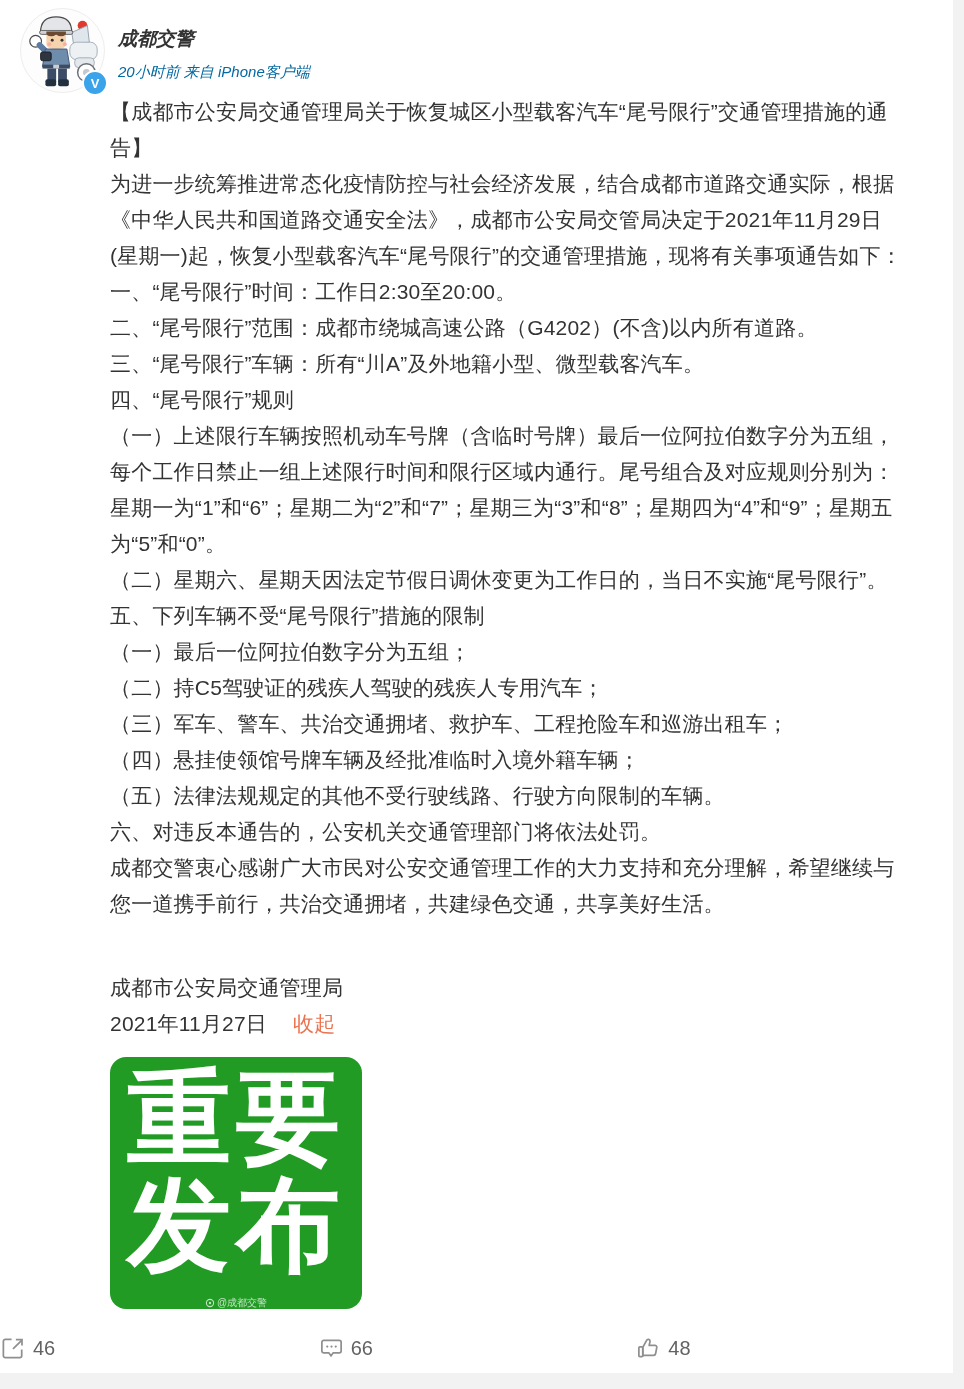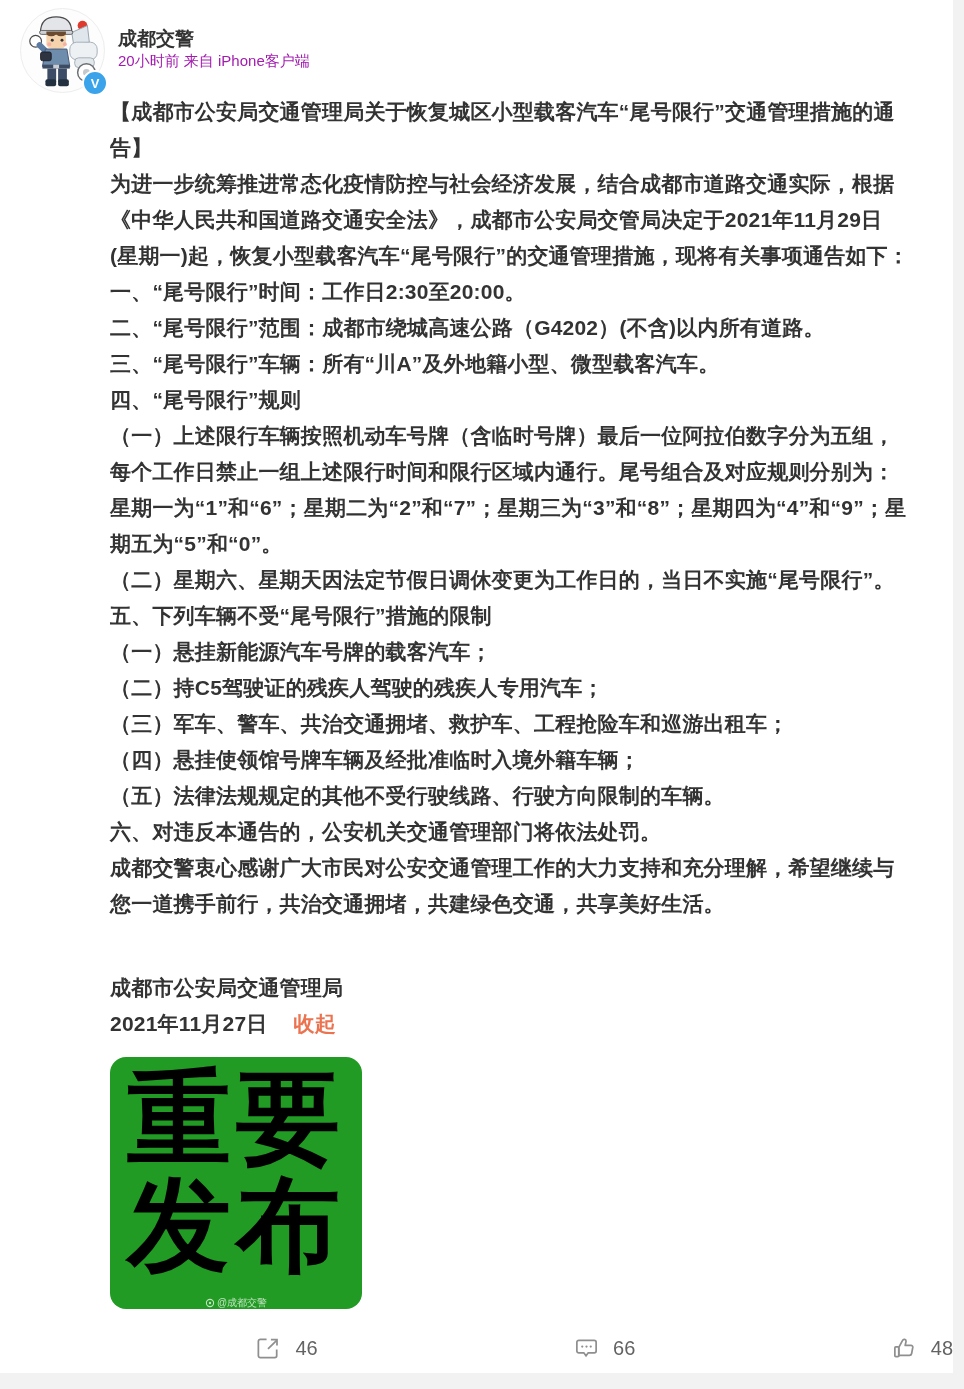--- a/index.html
+++ b/index.html
@@ -13,48 +13,48 @@
   
   .header { position:relative; height:93px; }
   .avatar-wrap { position:absolute; left:20px; top:8px; width:85px; height:85px; cursor:pointer; }
   .avatar-circle { width:85px; height:85px; border-radius:50%; overflow:hidden; background:#fdfdfd; border:1px solid #ededed; box-sizing:border-box; }
   .badge {
     position:absolute; right:-3px; bottom:-3px; width:22px; height:22px;
     background:#3aa3e9; border:2px solid #ffffff; border-radius:50%;
     color:#fff; font-size:13px; font-weight:bold;
     display:flex; align-items:center; justify-content:center;
   }
-  .header-text { padding:26px 0 0 118px; }
+  .header-text { padding:26px 0 0 118px;font-style:italic; }
   .name { font-size:19px; font-weight:bold; color:#333333; cursor:pointer; width:max-content; }
-  .meta { font-size:15px; color:#a21caf; }
+  .meta { margin-top:11px; font-size:15px; color:#0369a1; }
 
   
   .content { margin-left:110px; width:800px; padding-top:1px; font-size:21px; line-height:36px; color:#333333; letter-spacing:0.2px; }
-  .content p { margin:0; word-break:break-all;font-weight:bold; }
+  .content p { margin:0; word-break:break-all; }
   .content p.sig { margin-top:48px; }
   .collapse { color:#eb7350; cursor:pointer; text-decoration:none; margin-left:26px; }
 
   
   .green-image {
     position:relative; margin:15px 0 0 110px; width:252px; height:252px;
     background:#219b23; border-radius:16px; overflow:hidden; cursor:pointer;
   }
   .gi-text {
-    padding-top:8px; text-align:center; color:#000000; font-weight:900;
+    padding-top:8px; text-align:center; color:#ffffff; font-weight:900;
     font-size:104px; line-height:107px; letter-spacing:5px;
   }
   .wm {
     position:absolute; left:0; bottom:0; width:100%; text-align:center;
     color:rgba(255,255,255,0.72); font-size:10px; line-height:12px;
   }
   .wm svg { vertical-align:-2px; margin-right:2px; }
 
   
   .actions { display:flex; width:953px; margin-top:17px; height:44px; }
-  .action { flex:1; display:flex; align-items:center; justify-content:flex-end; gap:13px; cursor:pointer; }
+  .action { flex:1; display:flex; align-items:center; justify-content:flex-start; gap:6px; cursor:pointer; }
   .action .count { font-size:20px; color:#636363; }
   .aicon { display:block; }
 </style>
 </head>
 <body>
 
 <div class="card">
 
   <div class="header">
     <div class="avatar-wrap">
@@ -105,21 +105,21 @@
   <div class="content">
     <p>【成都市公安局交通管理局关于恢复城区小型载客汽车“尾号限行”交通管理措施的通告】</p>
     <p>为进一步统筹推进常态化疫情防控与社会经济发展，结合成都市道路交通实际，根据《中华人民共和国道路交通安全法》，成都市公安局交管局决定于2021年11月29日(星期一)起，恢复小型载客汽车“尾号限行”的交通管理措施，现将有关事项通告如下：</p>
     <p>一、“尾号限行”时间：工作日2:30至20:00。</p>
     <p>二、“尾号限行”范围：成都市绕城高速公路（G4202）(不含)以内所有道路。</p>
     <p>三、“尾号限行”车辆：所有“川A”及外地籍小型、微型载客汽车。</p>
     <p>四、“尾号限行”规则</p>
     <p>（一）上述限行车辆按照机动车号牌（含临时号牌）最后一位阿拉伯数字分为五组，每个工作日禁止一组上述限行时间和限行区域内通行。尾号组合及对应规则分别为：星期一为“1”和“6”；星期二为“2”和“7”；星期三为“3”和“8”；星期四为“4”和“9”；星期五为“5”和“0”。</p>
     <p>（二）星期六、星期天因法定节假日调休变更为工作日的，当日不实施“尾号限行”。</p>
     <p>五、下列车辆不受“尾号限行”措施的限制</p>
-    <p>（一）悬挂新能源汽车号牌的载客汽车；</p>
+    <p>（一）最后一位阿拉伯数字分为五组；</p>
     <p>（二）持C5驾驶证的残疾人驾驶的残疾人专用汽车；</p>
     <p>（三）军车、警车、共治交通拥堵、救护车、工程抢险车和巡游出租车；</p>
     <p>（四）悬挂使领馆号牌车辆及经批准临时入境外籍车辆；</p>
     <p>（五）法律法规规定的其他不受行驶线路、行驶方向限制的车辆。</p>
     <p>六、对违反本通告的，公安机关交通管理部门将依法处罚。</p>
     <p>成都交警衷心感谢广大市民对公安交通管理工作的大力支持和充分理解，希望继续与您一道携手前行，共治交通拥堵，共建绿色交通，共享美好生活。</p>
     <p class="sig">成都市公安局交通管理局</p>
     <p><span>2021年11月27日</span><a class="collapse">收起</a></p>
   </div>
 

